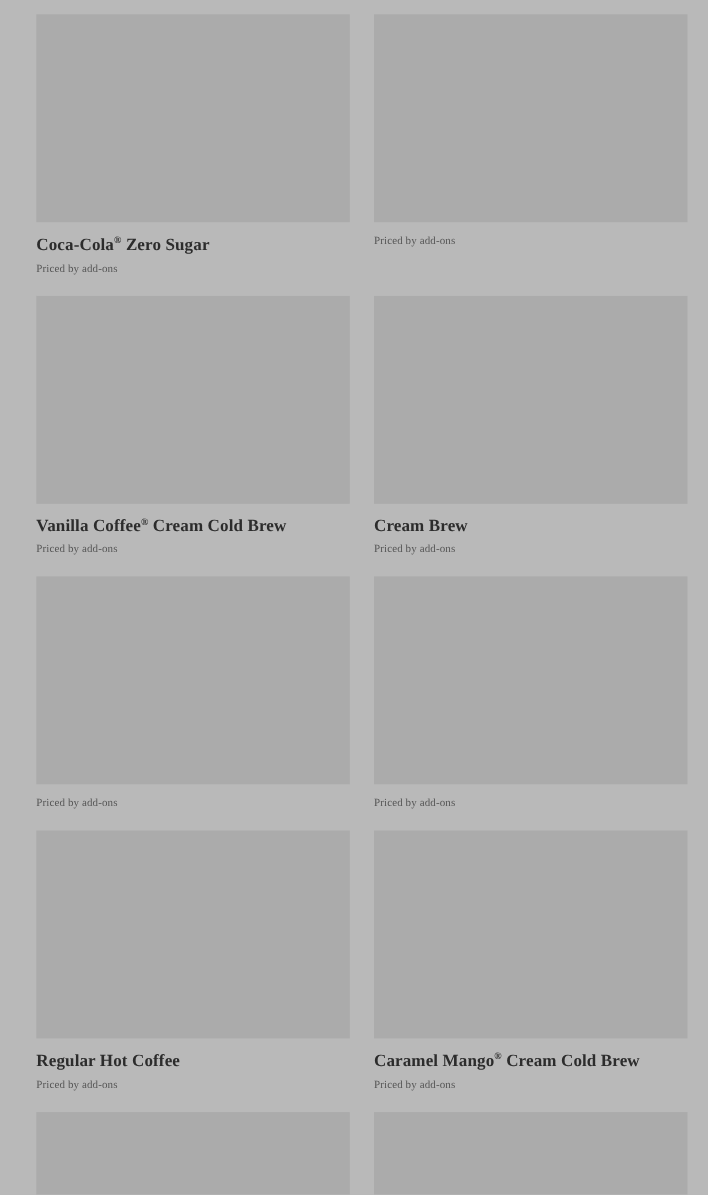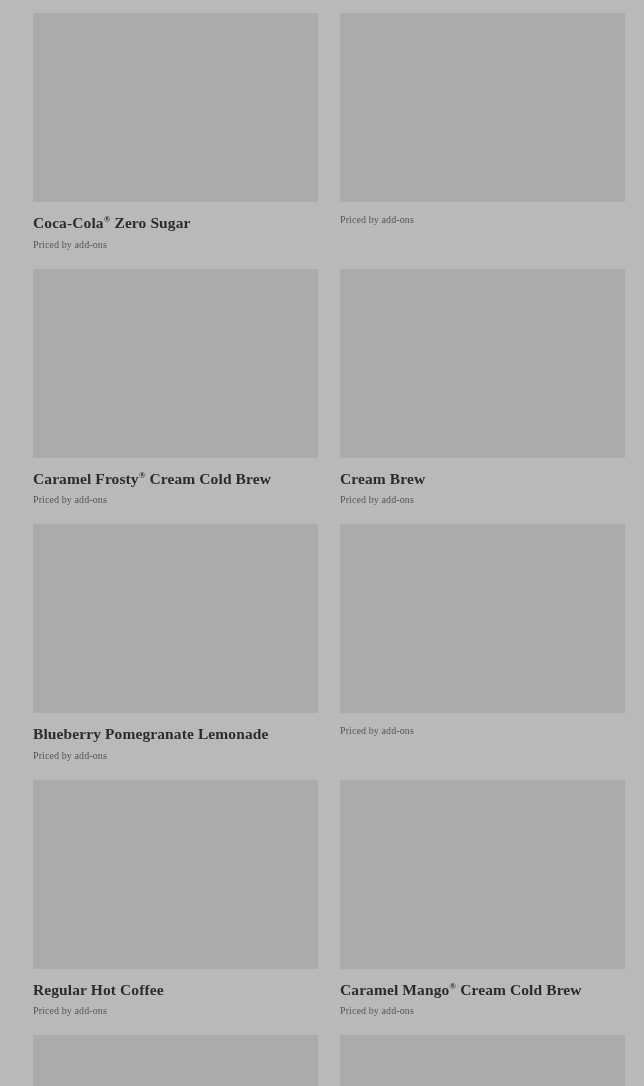--- a/index.html
+++ b/index.html
@@ -96,37 +96,36 @@
   <div class="product-card">
     <div class="product-thumb"></div>
     <div class="product-info">
       <div class="product-price">Priced by add-ons</div>
     </div>
   </div>
 
   <div class="product-card">
     <div class="product-thumb"></div>
     <div class="product-info">
-      <div class="product-title"><span>Caramel Frosty</span><sup>®</sup><span> Cream Cold Brew</span></div>
+      <div class="product-title"><span>Vanilla Coffee</span><sup>®</sup><span> Cream Cold Brew</span></div>
       <div class="product-price">Priced by add-ons</div>
     </div>
   </div>
 
   <div class="product-card">
     <div class="product-thumb"></div>
     <div class="product-info">
       <div class="product-title"><span>Cream Brew</span><sup></sup><span></span></div>
       <div class="product-price">Priced by add-ons</div>
     </div>
   </div>
 
   <div class="product-card">
     <div class="product-thumb"></div>
     <div class="product-info">
-      <div class="product-title"><span>Blueberry Pomegranate Lemonade</span><sup></sup><span></span></div>
       <div class="product-price">Priced by add-ons</div>
     </div>
   </div>
 
   <div class="product-card">
     <div class="product-thumb"></div>
     <div class="product-info">
       <div class="product-price">Priced by add-ons</div>
     </div>
   </div>

